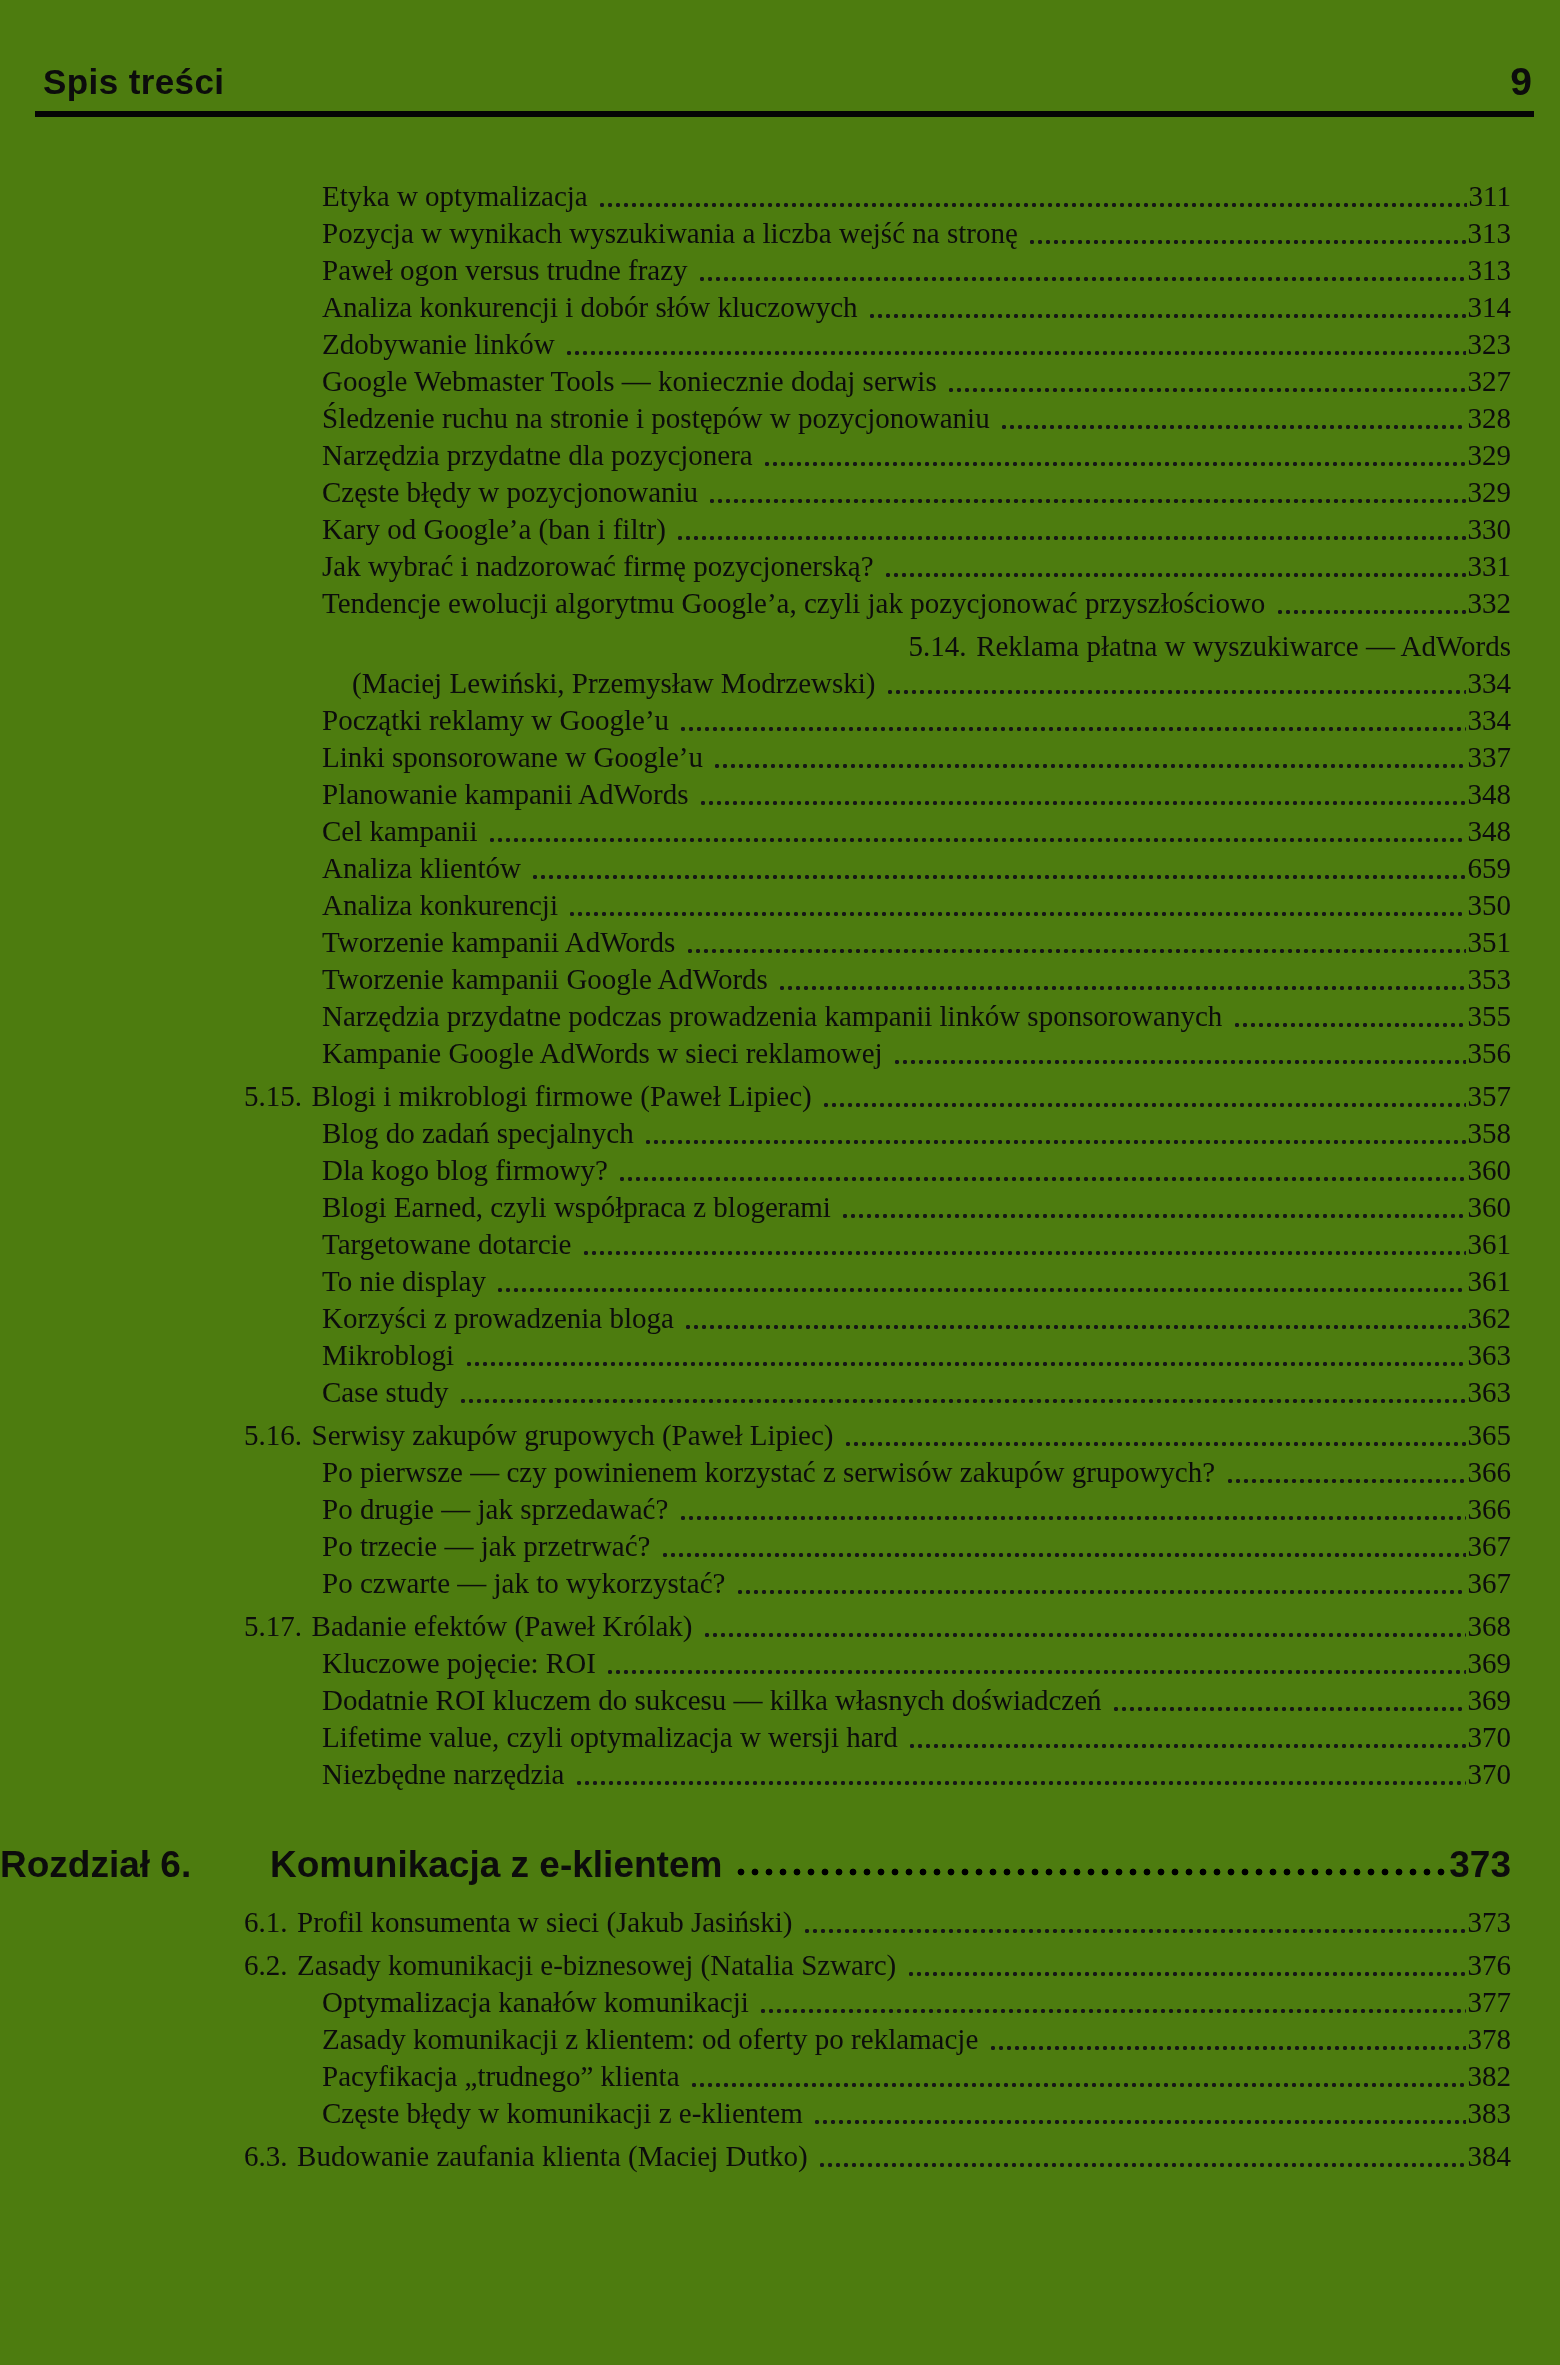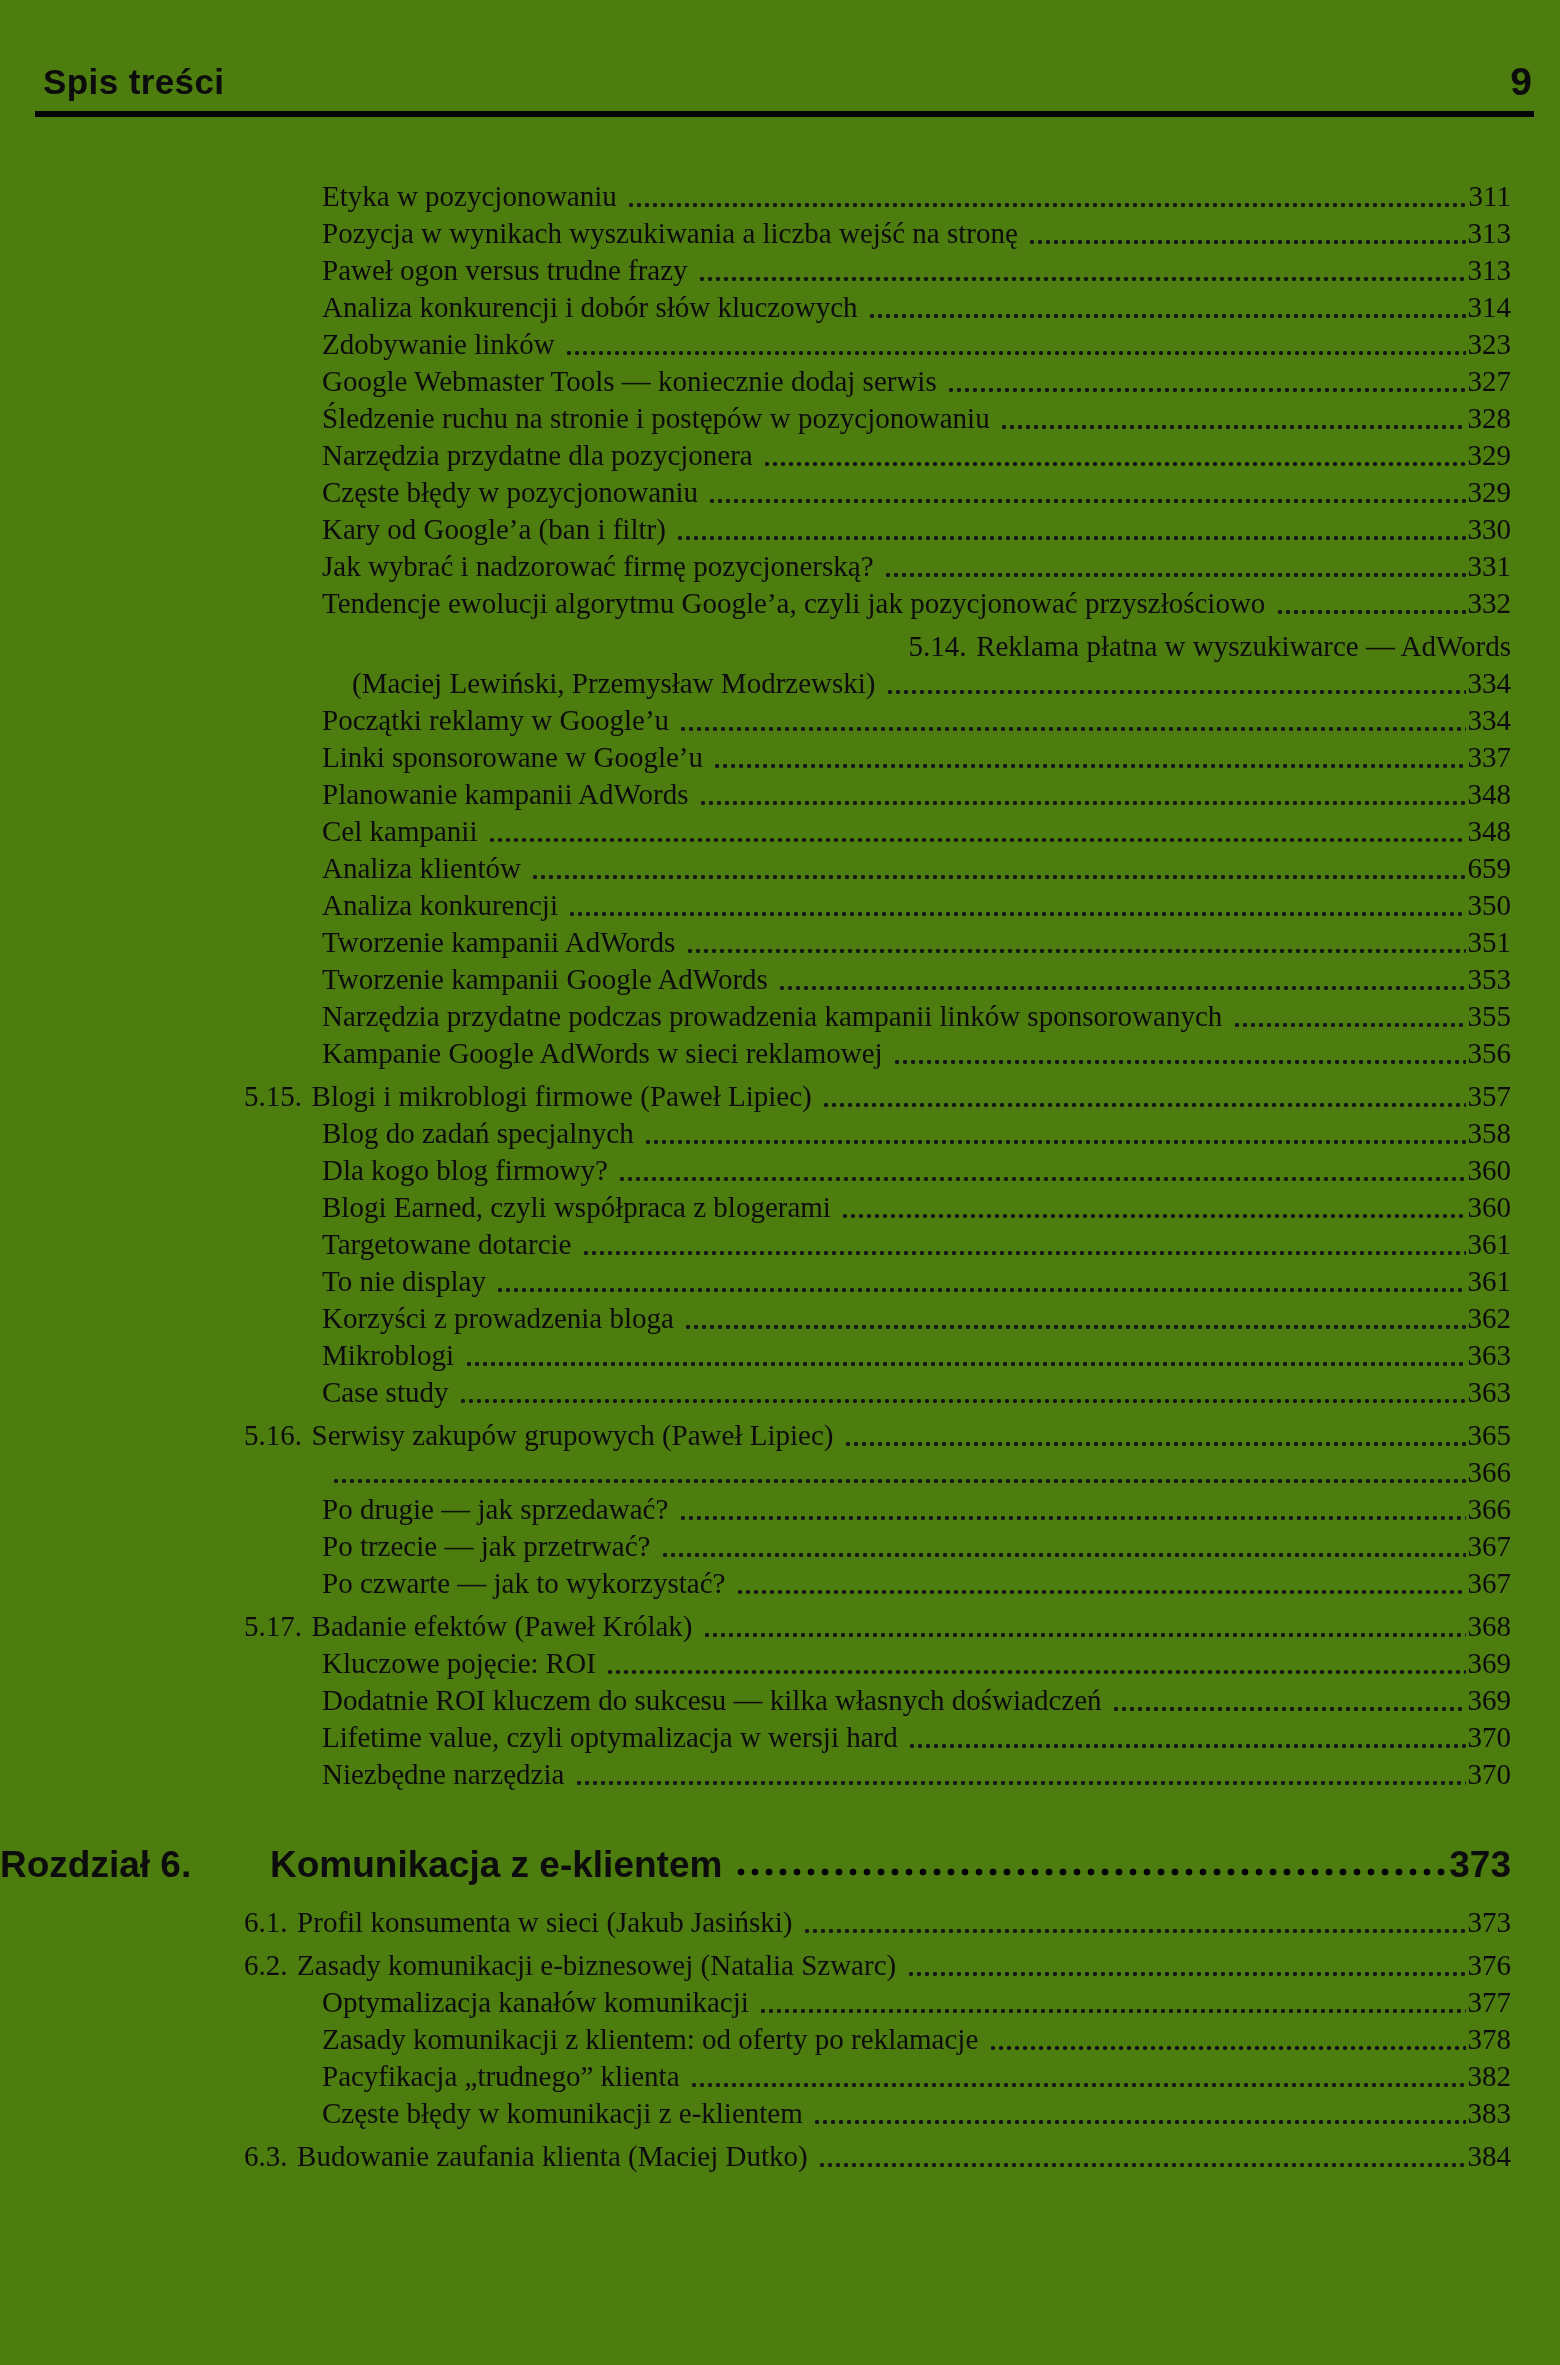--- a/index.html
+++ b/index.html
@@ -91,21 +91,21 @@
 
   <header class="running-header">
     <div class="hdr-title">Spis treści</div>
     <div class="hdr-page">9</div>
   </header>
 
   <div class="header-rule"></div>
 
   <main class="toc" id="toc">
       <div class="row sub">
-        <span class="t">Etyka w pozycjonowaniu</span>
+        <span class="t">Etyka w optymalizacja</span>
         <span class="dots"></span>
         <span class="pg">311</span>
       </div>
       <div class="row sub">
         <span class="t">Pozycja w wynikach wyszukiwania a liczba wejść na stronę</span>
         <span class="dots"></span>
         <span class="pg">313</span>
       </div>
       <div class="row sub">
         <span class="t">Paweł ogon versus trudne frazy</span>
@@ -262,20 +262,21 @@
         <span class="dots"></span>
         <span class="pg">363</span>
       </div>
       <div class="row section">
         <span class="num">5.16.</span>
         <span class="t">Serwisy zakupów grupowych (Paweł Lipiec)</span>
         <span class="dots"></span>
         <span class="pg">365</span>
       </div>
       <div class="row sub">
+        <span class="t">Po pierwsze — czy powinienem korzystać z serwisów zakupów grupowych?</span>
         <span class="dots"></span>
         <span class="pg">366</span>
       </div>
       <div class="row sub">
         <span class="t">Po drugie — jak sprzedawać?</span>
         <span class="dots"></span>
         <span class="pg">366</span>
       </div>
       <div class="row sub">
         <span class="t">Po trzecie — jak przetrwać?</span>

